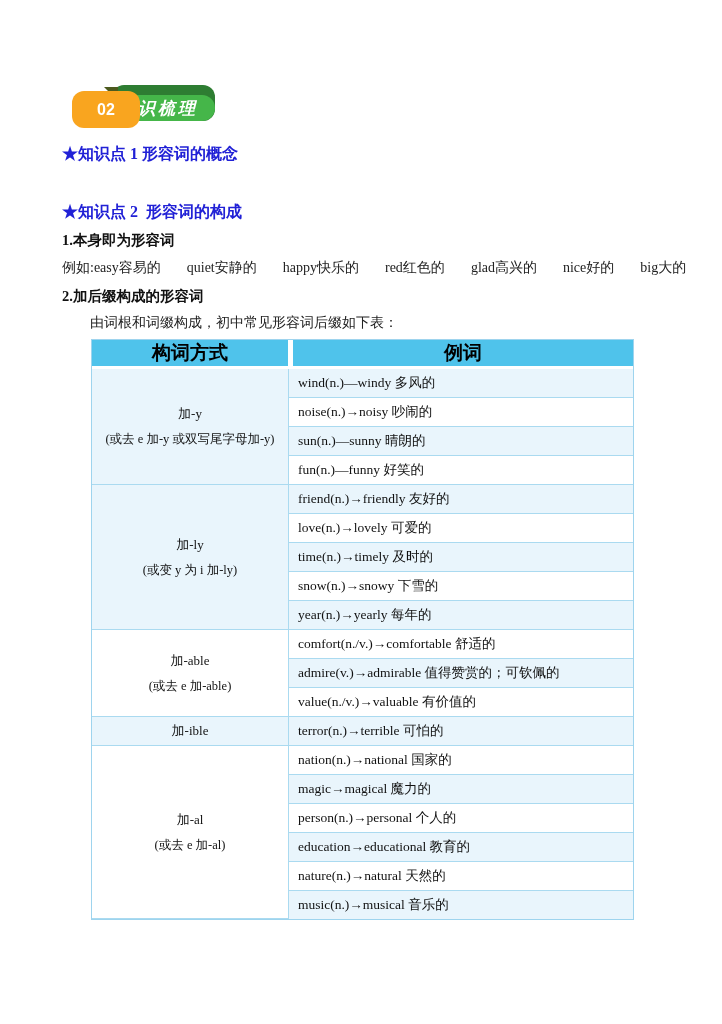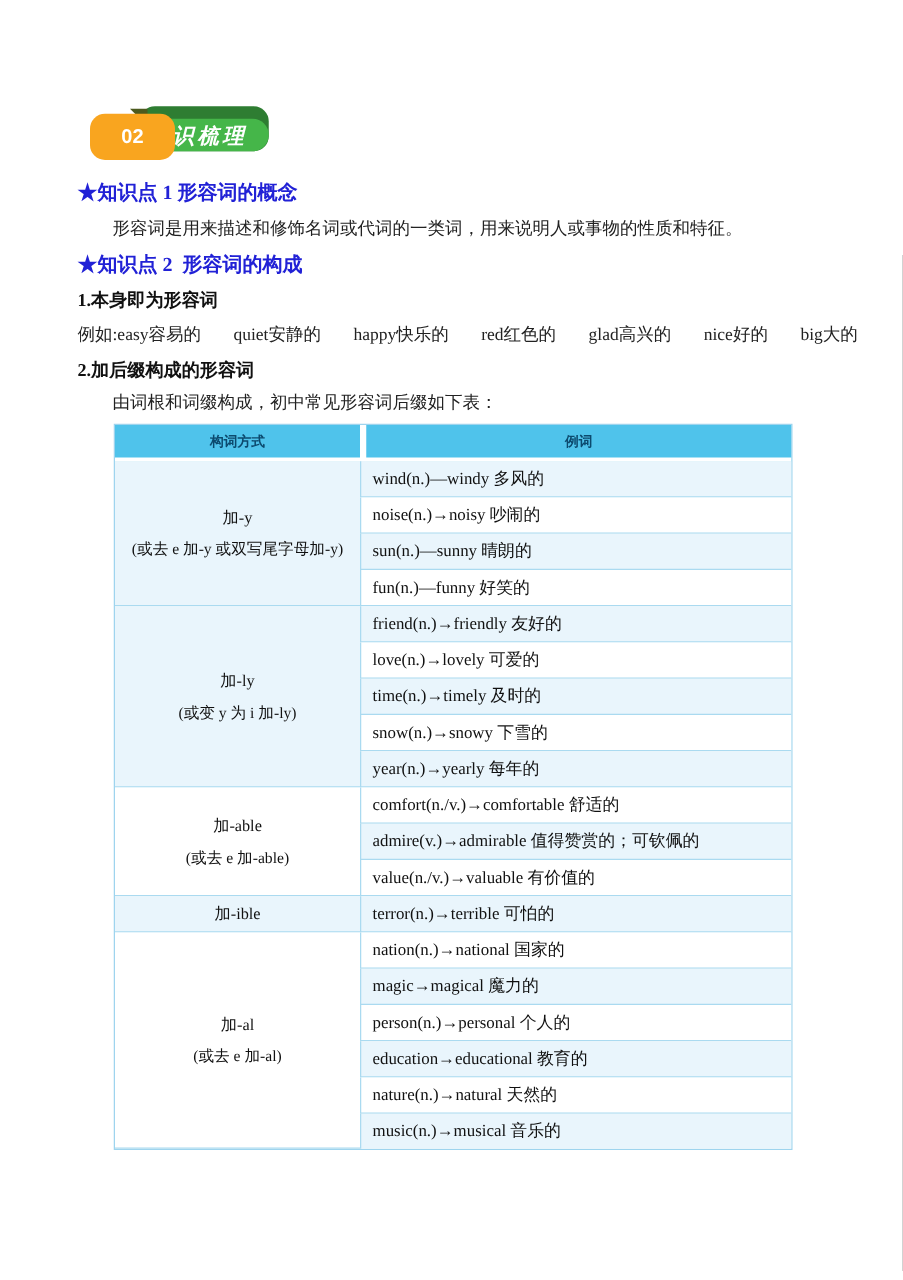--- a/index.html
+++ b/index.html
@@ -69,21 +69,21 @@
   .suffix-table{
     position:absolute;left:91px;top:339px;
     width:543px;
     border-collapse:separate;border-spacing:0;
     border:1px solid #9ed4ee;
     font-size:13.5px;color:#111111;
     table-layout:fixed;
   }
   .suffix-table th{
     background:#4fc3eb;
-    font-weight:bold;font-size:11px;color:#0c4a6e;
+    font-weight:bold;font-size:19px;color:#000000;
     height:26px;text-align:center;
     border-bottom:3px solid #ffffff;
     padding:0;
   }
   .suffix-table th.col-method{width:196px;}
   .suffix-table th.col-example{border-left:5px solid #ffffff;}
   .suffix-table td{
     border-bottom:1px solid #aadaf0;
     background:#ffffff;
     vertical-align:middle;
@@ -112,21 +112,20 @@
     <div class="badge-front">
       <span>知识梳理</span>
     </div>
     <div class="badge-num">
       <span>02</span>
     </div>
   </div>
 
   <div class="kp-title kp1">★知识点 1 形容词的概念</div>
 
-  <div class="body-par par1">形容词是用来描述和修饰名词或代词的一类词，用来说明人或事物的性质和特征。</div>
 
   <div class="kp-title kp2">★知识点 2  形容词的构成</div>
 
   <div class="sub-head sub1">1.本身即为形容词</div>
 
   <div class="examples-line" id="examples-line">
       <span>例如:easy容易的</span>
       <span>quiet安静的</span>
       <span>happy快乐的</span>
       <span>red红色的</span>

